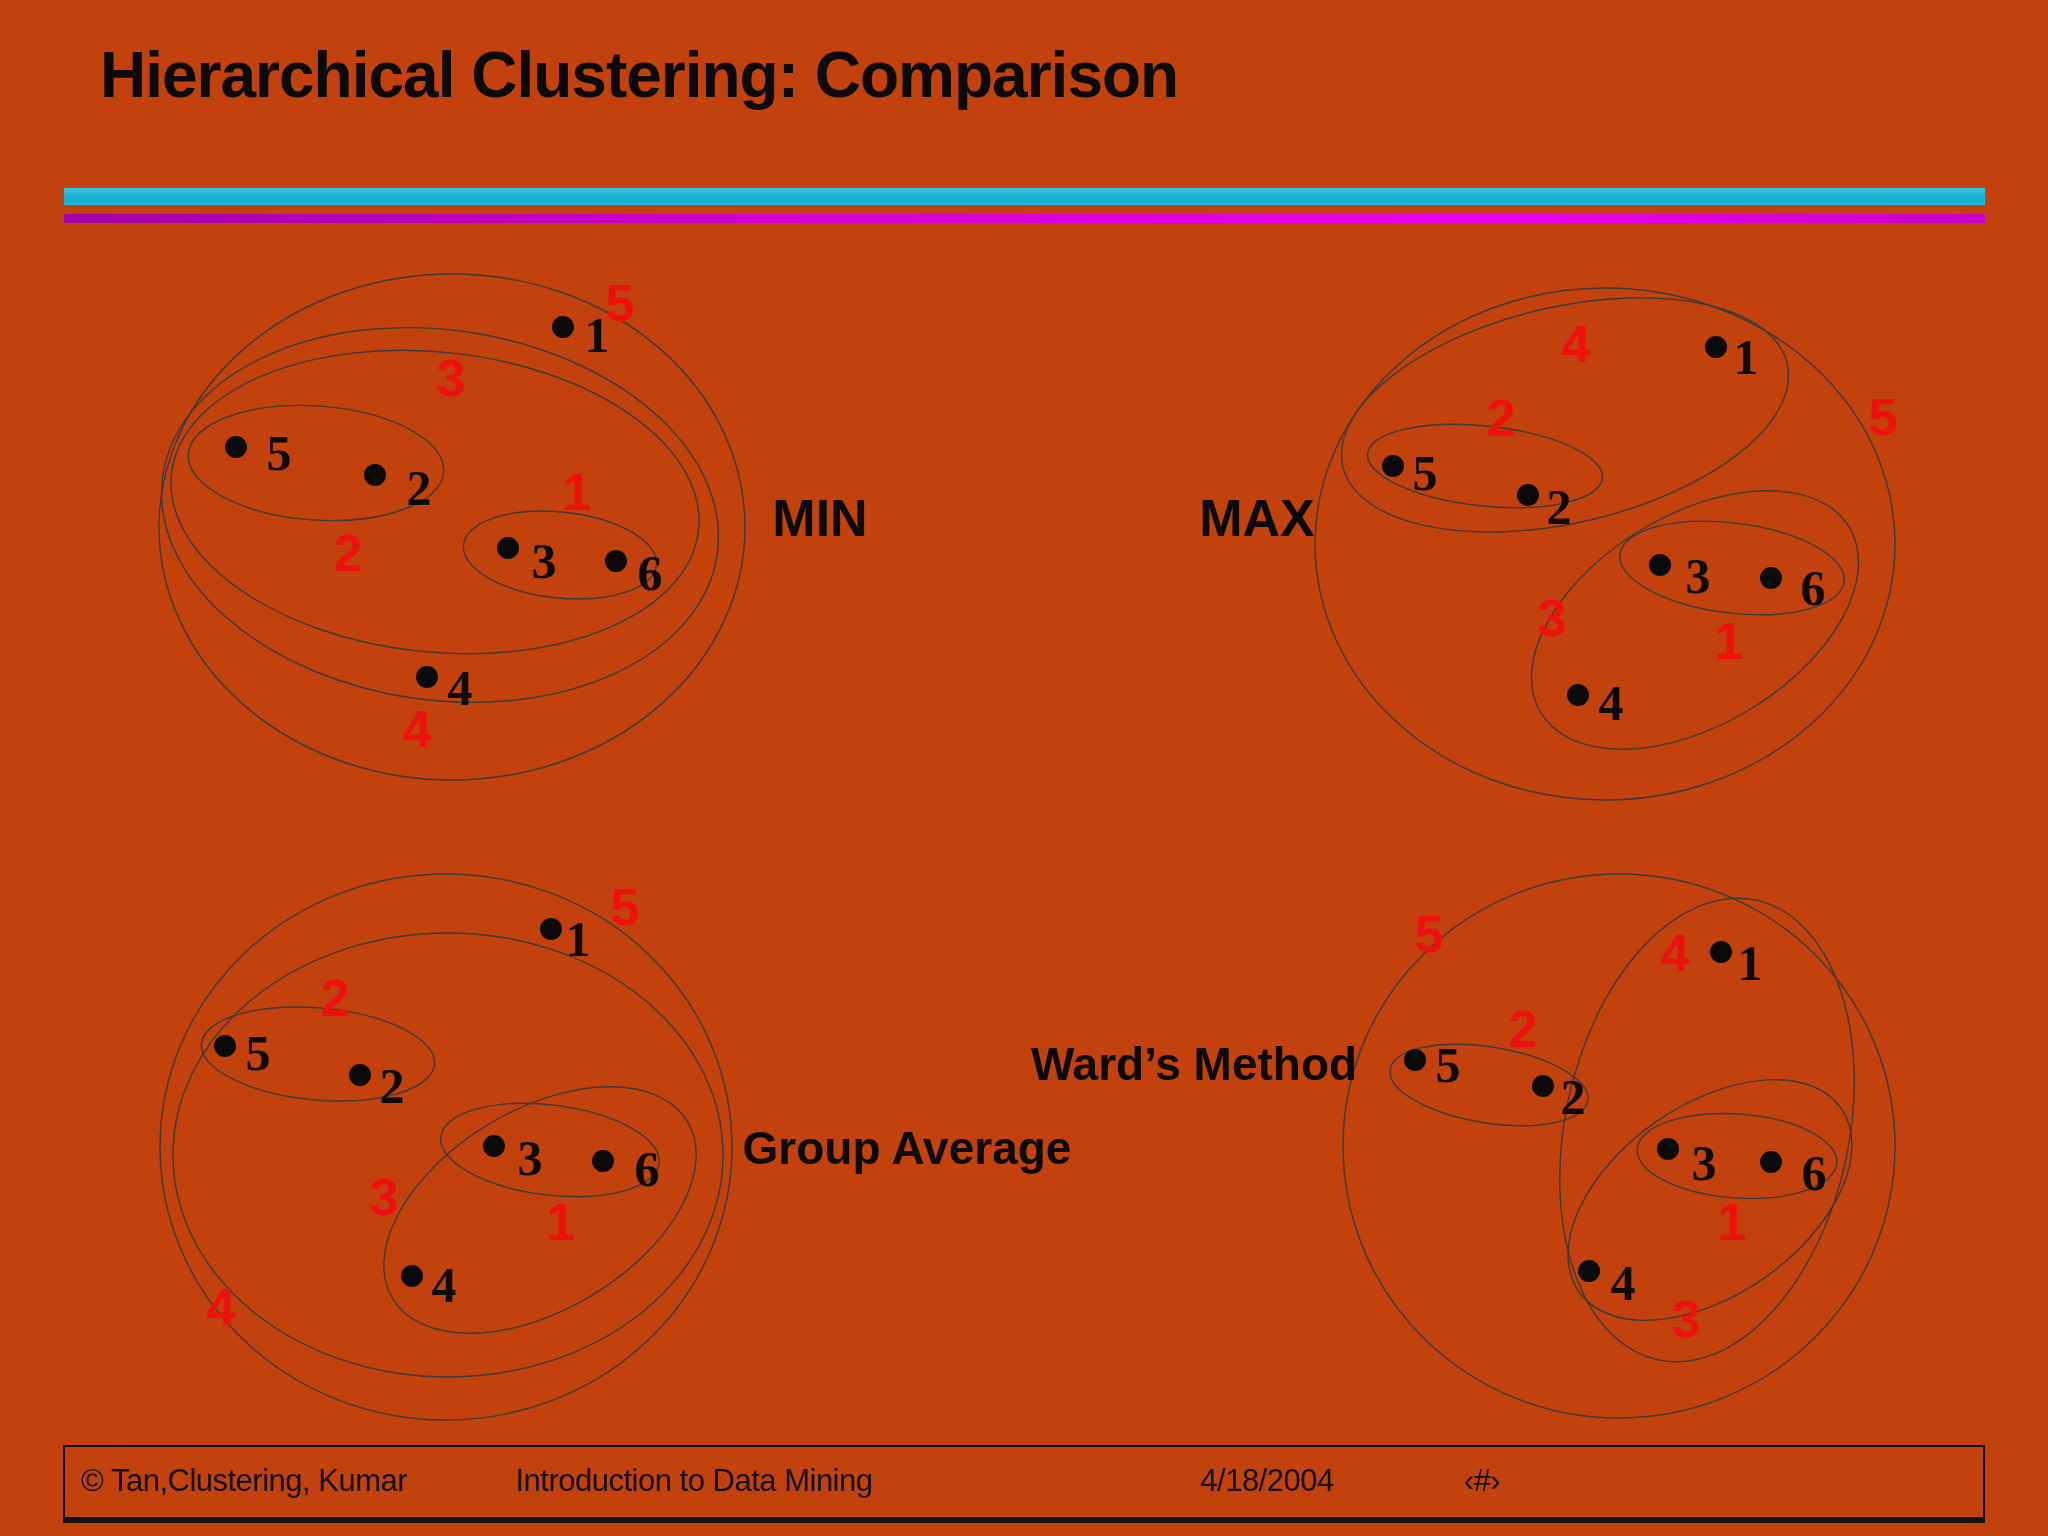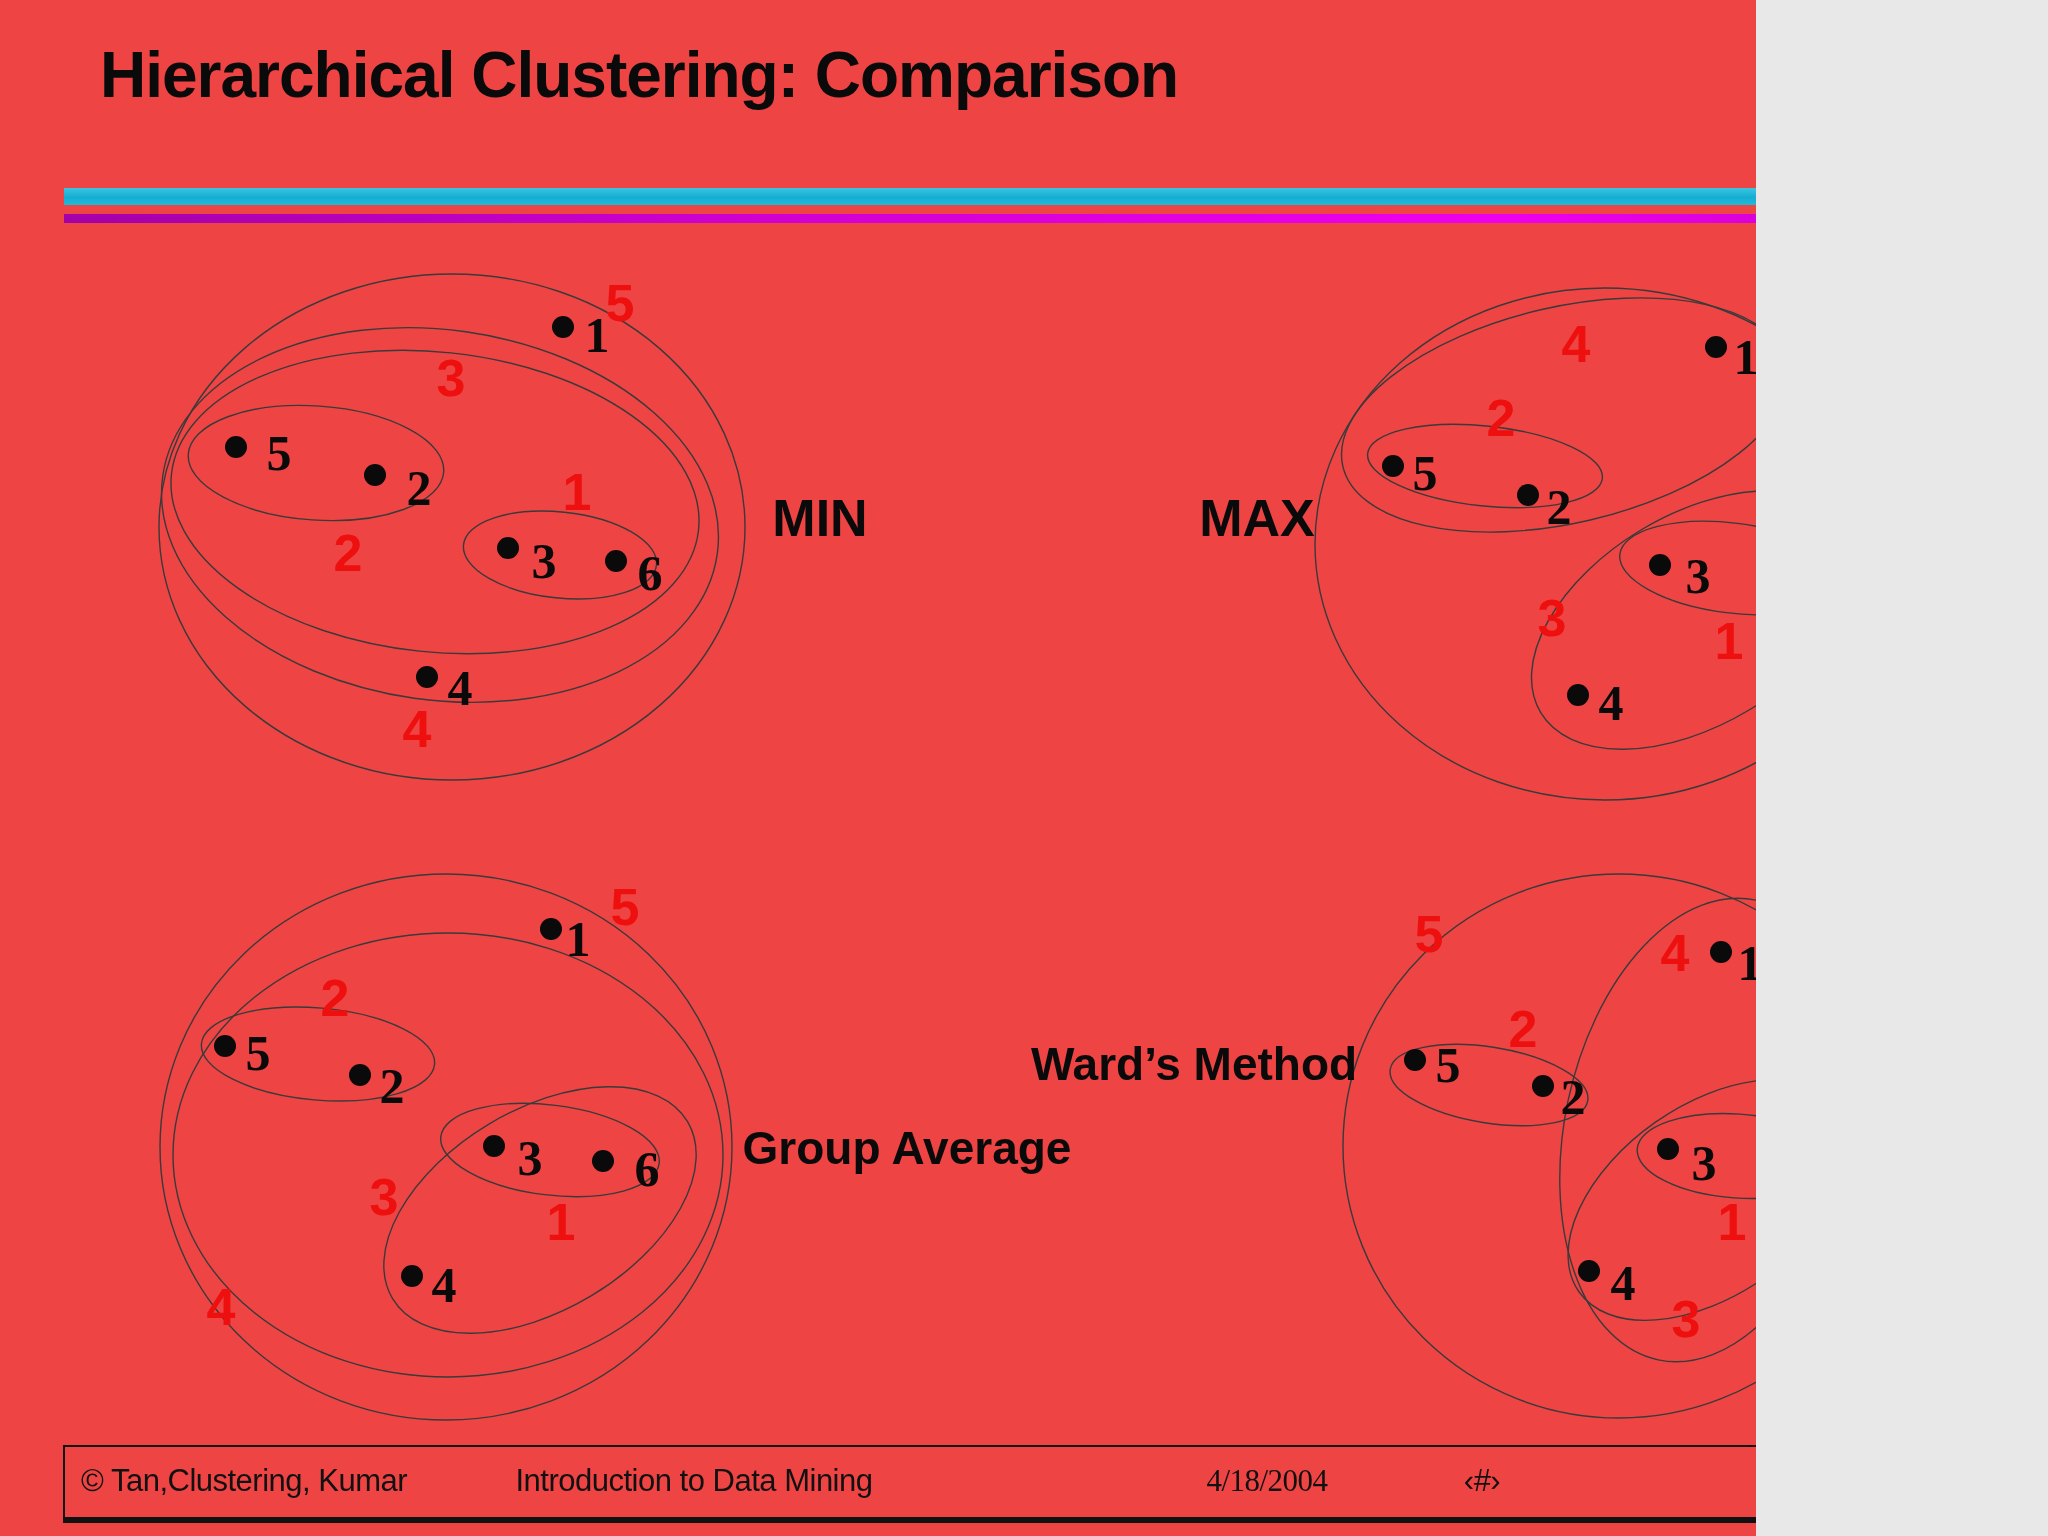--- a/index.html
+++ b/index.html
@@ -1,20 +1,20 @@
 <!DOCTYPE html>
 <html><head>
 <meta charset="utf-8">
 <style>
   html, body { margin: 0; padding: 0; background: #e8e8e8; }
   .slide {
     position: relative;
-    width: 1756px;
+    width: 2048px;
     height: 1536px;
-    background: #ef4444;
+    background: #c2410c;
     overflow: hidden;
     font-family: "Liberation Sans", sans-serif;
   }
   .slide-title {
     position: absolute;
     left: 100px;
     top: 38px;
     font-size: 64px;
     font-weight: 700;
     letter-spacing: -1px;
@@ -55,21 +55,21 @@
     border: 2px solid #111;
     border-bottom: 6px solid #111;
     background: transparent;
     font-size: 31px;
     letter-spacing: -0.5px;
     color: #111;
   }
   .footer-item { position: absolute; top: 50%; transform: translateY(-52%); white-space: nowrap; }
   .footer-copyright { left: 16px; }
   .footer-course { left: 629px; transform: translate(-50%, -52%); }
-  .footer-date { left: 1202px; transform: translate(-50%, -52%); font-family: Liberation Serif, serif; }
+  .footer-date { left: 1202px; transform: translate(-50%, -52%); }
   .footer-page { left: 1417px; transform: translate(-50%, -52%); }
 </style>
 </head>
 <body>
 
 <div class="slide">
 
   <div class="slide-title">Hierarchical Clustering: Comparison</div>
 
   <div class="bar bar-cyan"></div>

